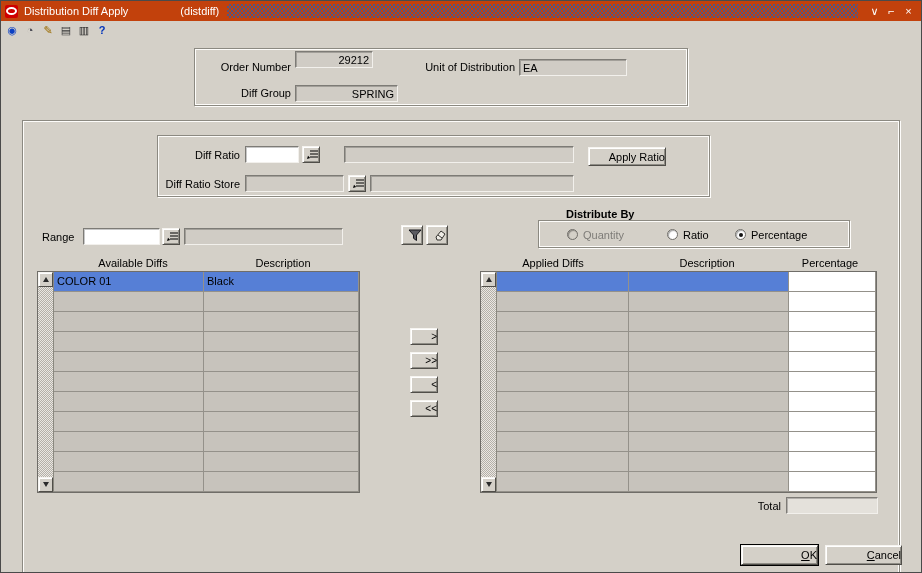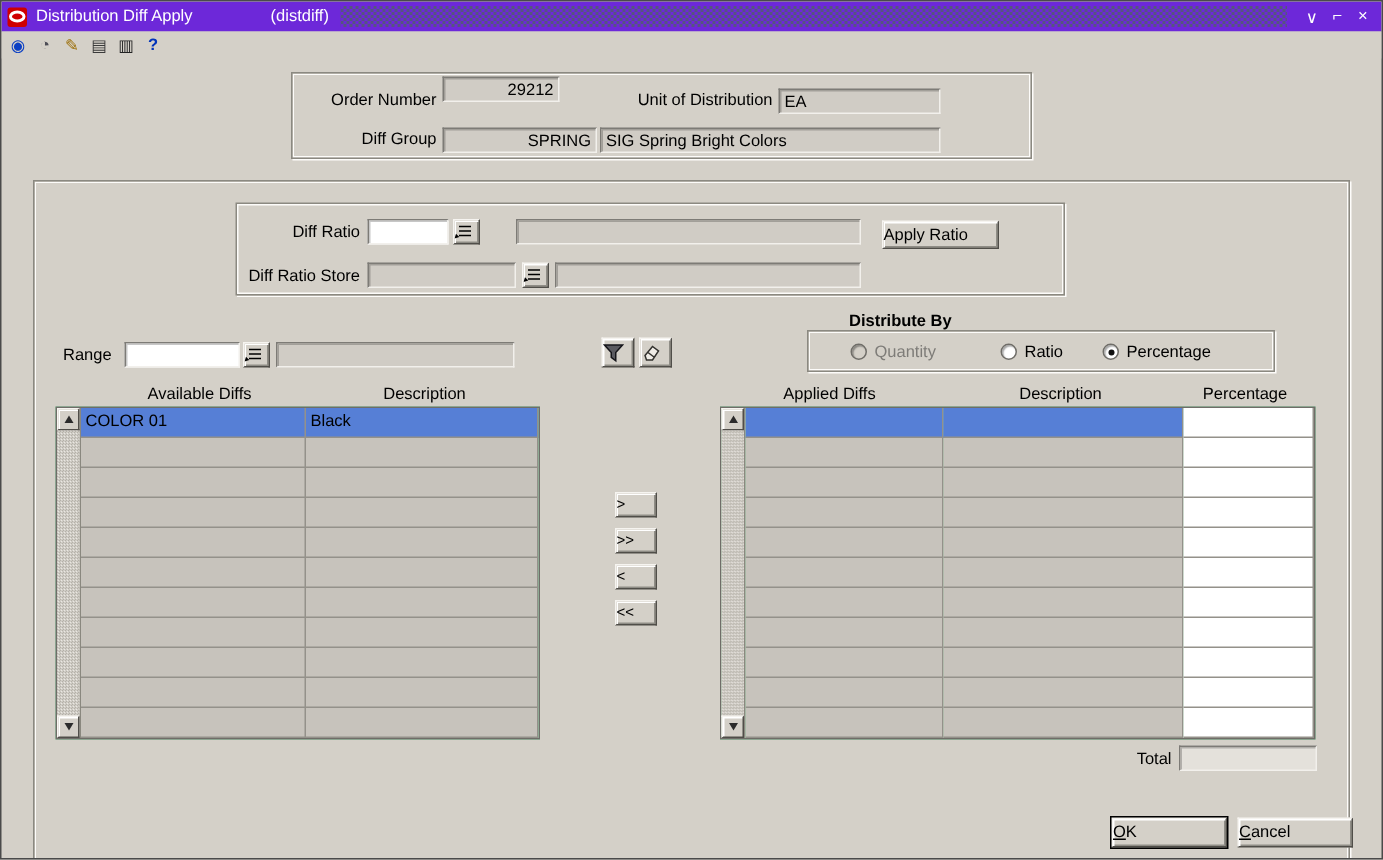--- a/index.html
+++ b/index.html
@@ -1,20 +1,20 @@
 <!DOCTYPE html>
 <html><head>
 <meta charset="utf-8">
 <style>
   html,body{margin:0;padding:0;background:#808080;}
   #app{position:relative;width:922px;height:573px;background:#d4d0c8;overflow:hidden;
        font-family:"Liberation Sans",sans-serif;font-size:11px;color:#000;
        border:1px solid #4a4a4a;box-sizing:border-box;}
   
-  .titlebar{position:absolute;left:0;top:0;right:0;height:20px;background:#6d28d9;
+  .titlebar{position:absolute;left:0;top:0;right:0;height:20px;background:#c2410c;
             display:flex;align-items:center;padding:0 4px;color:#fff;}
   .ora{width:13px;height:13px;background:#cf0000;border-radius:2px;display:flex;
        align-items:center;justify-content:center;flex:none;}
   .ora::after{content:"";width:7px;height:4px;border:2px solid #fff;border-radius:50%;}
   .tb-title{margin-left:6px;white-space:nowrap;}
   .tb-sub{margin-left:52px;white-space:nowrap;}
   .tb-fill{flex:1;height:14px;margin:0 8px;
            background-image:repeating-conic-gradient(#55557f 0 25%, transparent 0 50%);
            background-size:4px 4px;}
   .tbbtn{width:17px;height:15px;color:#fff;background:transparent;border:none;padding:0;
@@ -39,21 +39,21 @@
        box-shadow:inset 1px 1px 0 rgba(0,0,0,.22);padding:1px 3px 0;line-height:14px;
        overflow:hidden;white-space:nowrap;}
   .fld.num{text-align:right}
   .fld.light{background:#e4e1db}
   .inp{position:absolute;height:17px;box-sizing:border-box;background:#fff;
        border:1px solid;border-color:#7d7b76 #f2f0ec #f2f0ec #7d7b76;
        box-shadow:inset 1px 1px 0 rgba(0,0,0,.22);padding:0 3px;font:inherit;outline:none;}
   .btn,.lov,.tool{position:absolute;box-sizing:border-box;background:#d4d0c8;
        border:1px solid;border-color:#f6f4f0 #504e49 #504e49 #f6f4f0;
        box-shadow:inset 1px 1px 0 #fff, inset -1px -1px 0 #8f8d86;
-       display:flex;align-items:center;justify-content:flex-start;padding:0;font:inherit;}
+       display:flex;align-items:center;justify-content:flex-end;padding:0;font:inherit;}
   .btn.default{outline:1px solid #000;}
   .blbl{display:block;}
   .blbl::first-letter{text-decoration:underline;}
   .lov{width:18px;height:17px;}
   .tool{width:22px;height:20px;}
   .xfer{width:28px;height:17px;font-size:10px;line-height:10px;}
   
   .radio{position:absolute;width:11px;height:11px;border-radius:50%;background:#fff;
          border:1px solid #6f6d68;box-shadow:inset 1px 1px 1px rgba(0,0,0,.35);
          display:flex;align-items:center;justify-content:center;box-sizing:border-box;}
@@ -107,21 +107,20 @@
     <button class="tico t6">?</button>
   </div>
 
   <div class="box etched" style="left:193px;top:47px;width:494px;height:58px">
     <span class="lbl r" style="left:6px;top:12px;width:90px">Order Number</span>
     <div class="fld num" style="left:100px;top:2px;width:78px">29212</div>
     <span class="lbl r" style="left:216px;top:12px;width:104px">Unit of Distribution</span>
     <div class="fld" style="left:324px;top:10px;width:108px">EA</div>
     <span class="lbl r" style="left:6px;top:38px;width:90px">Diff Group</span>
     <div class="fld num" style="left:100px;top:36px;width:103px">SPRING</div>
-    <div class="fld" style="left:205px;top:36px;width:227px">SIG Spring Bright Colors</div>
   </div>
 
   <div class="box etched" style="left:21px;top:119px;width:878px;height:492px">
 
     <div class="box etched" style="left:134px;top:14px;width:553px;height:62px">
       <span class="lbl r" style="left:0;top:13px;width:82px">Diff Ratio</span>
       <input class="inp" style="left: 87px; top: 10px; width: 54px;" value="">
       <button class="lov" style="left:144px;top:10px">
         <svg width="12" height="11" viewBox="0 0 12 11">
             <path d="M3 2h8M3 5h8M3 8h8" stroke="#000" stroke-width="1"></path>

